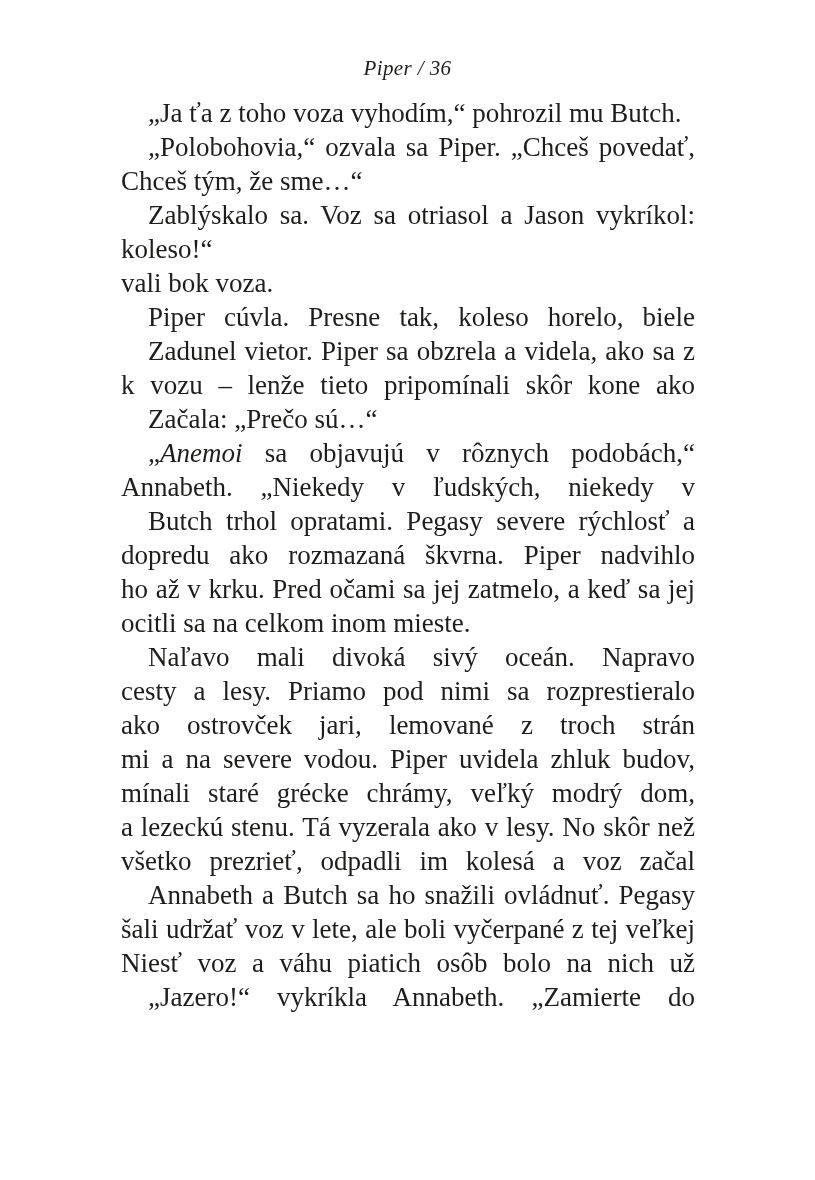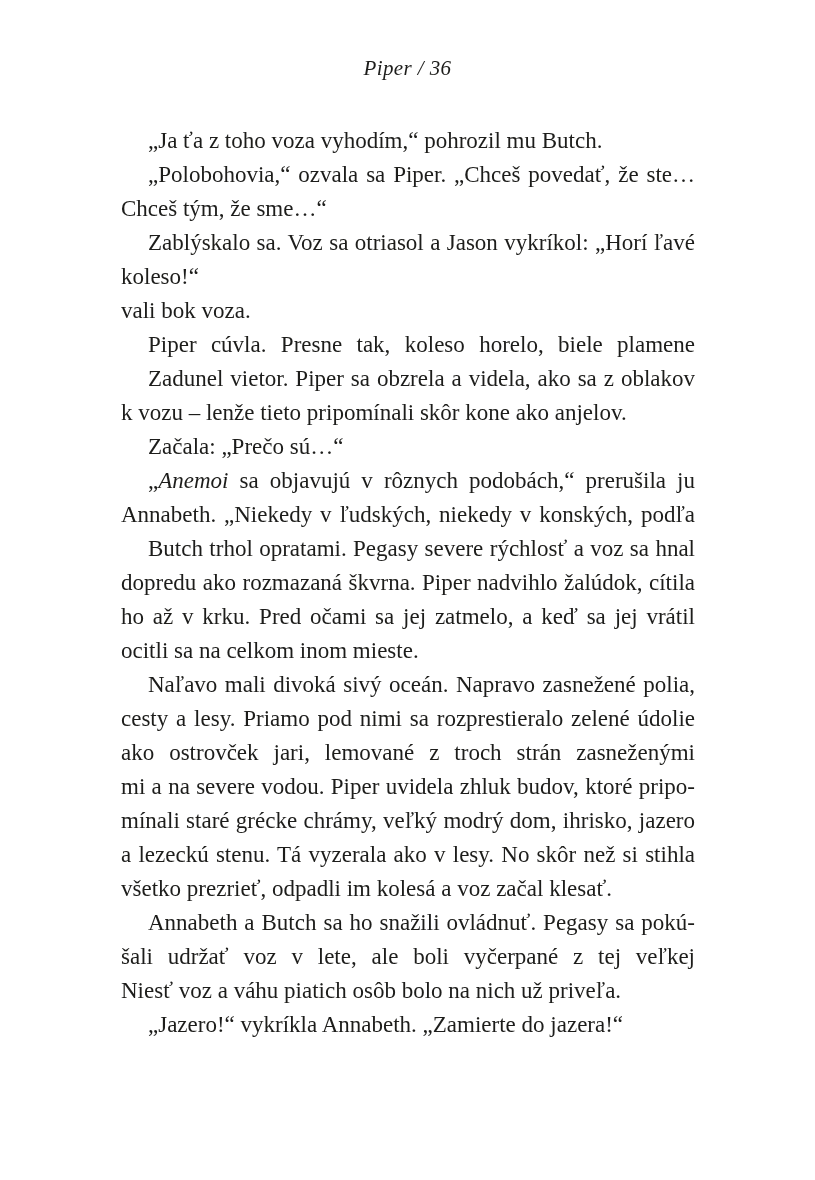--- a/index.html
+++ b/index.html
@@ -22,23 +22,23 @@
     left: 0;
     width: 100%;
     text-align: center;
     font-style: italic;
     font-size: 21px;
     letter-spacing: 0.4px;
   }
   .text-block {
     position: absolute;
     left: 121px;
-    top: 124px;
+    top: 96px;
     width: 574px;
-    font-size: 23px;
+    font-size: 27px;
   }
   .para {
     margin: 0;
     padding: 0;
   }
   .line {
     line-height: 34px;
     height: 34px;
     overflow: hidden;
     text-align: justify;

